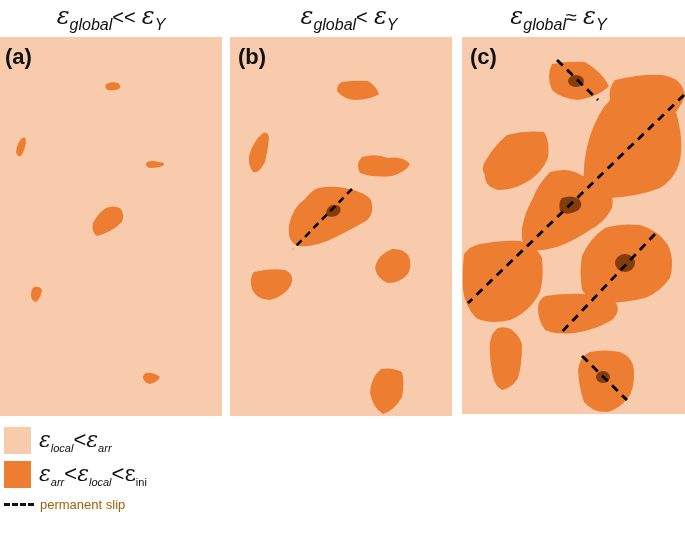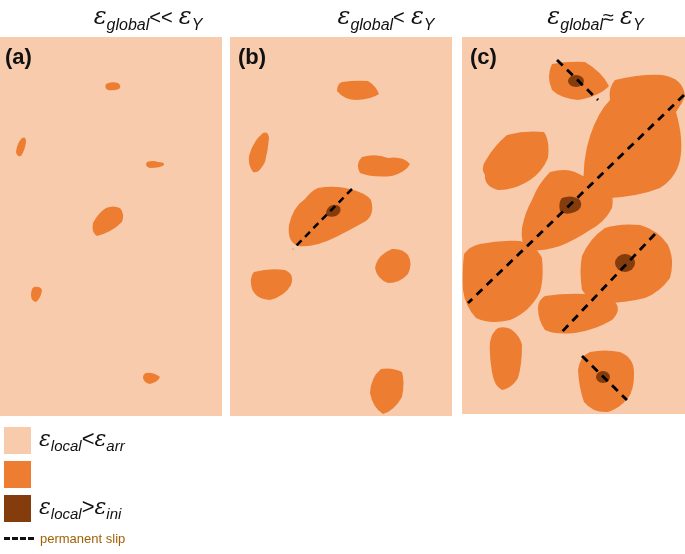--- a/index.html
+++ b/index.html
@@ -1,30 +1,30 @@
 <!DOCTYPE html>
 <html><head>
 <meta charset="utf-8">
 <style>
   html, body { margin: 0; padding: 0; background: #ffffff; }
   body { width: 685px; height: 554px; position: relative; overflow: hidden;
          font-family: "Liberation Sans", "DejaVu Sans", sans-serif; }
   .title { position: absolute; top: 2px; height: 34px; font-size: 22px; color: #111;
-           text-align: center; white-space: nowrap; padding-left: 37px; }
+           text-align: center; white-space: nowrap; }
   .title .eps { font-family: "DejaVu Serif", serif; font-style: italic; font-size: 24px; }
   .title sub { font-style: italic; font-size: 16px; vertical-align: -6px; }
   .title .op { font-size: 20px; }
   .panel-svg { position: absolute; top: 0; left: 0; }
   .panel-label { position: absolute; font-weight: bold; font-size: 22px; color: #111; }
   .legend { position: absolute; left: 4px; top: 423px; }
   .legend-row { display: flex; align-items: center; height: 34px; }
   .swatch { width: 27px; height: 27px; margin-right: 8px; }
   .legend-text { font-size: 22px; color: #111; white-space: nowrap; }
   .legend-text .eps { font-family: "DejaVu Serif", serif; font-style: italic; font-size: 22px; }
-  .legend-text sub { font-style: italic; font-size: 15px; vertical-align: -5px; }
+  .legend-text sub { font-style: italic; font-size: 11px; vertical-align: -5px; }
   .legend-text sub.upright { font-style: normal; }
   .slip-row { height: 26px; }
   .slip-swatch { width: 30px; margin-right: 6px; border-top: 3px dashed #111; height: 0; }
   .slip-text { font-size: 13px; color: #a16207; }
 </style>
 </head>
 <body>
 
 <div class="title" style="left:0; width:222px;">
   <span class="eps">ε</span><sub>global</sub><span class="op">&lt;&lt;</span> <span class="eps">ε</span><sub>Y</sub>
@@ -108,24 +108,21 @@
 
 <div class="legend">
   <div class="legend-row">
     <div class="swatch" style="background:#F8CBAD;"></div>
     <div class="legend-text">
       <span class="eps">ε</span><sub>local</sub><span>&lt;</span><span class="eps">ε</span><sub>arr</sub>
     </div>
   </div>
   <div class="legend-row">
     <div class="swatch" style="background:#ED7D31;"></div>
-  </div>
-  <div class="legend-row">
-    <div class="swatch" style="background:#843C0C;"></div>
     <div class="legend-text">
-      <span class="eps">ε</span><sub>local</sub><span>&gt;</span><span class="eps">ε</span><sub>ini</sub>
+      <span class="eps">ε</span><sub>arr</sub><span>&lt;</span><span class="eps">ε</span><sub>local</sub><span>&lt;</span><span class="eps" style="font-style:normal;">ε</span><sub class="upright">ini</sub>
     </div>
   </div>
   <div class="legend-row slip-row">
     <div class="slip-swatch"></div>
     <div class="slip-text">permanent slip</div>
   </div>
 </div>
 
 </body></html>

